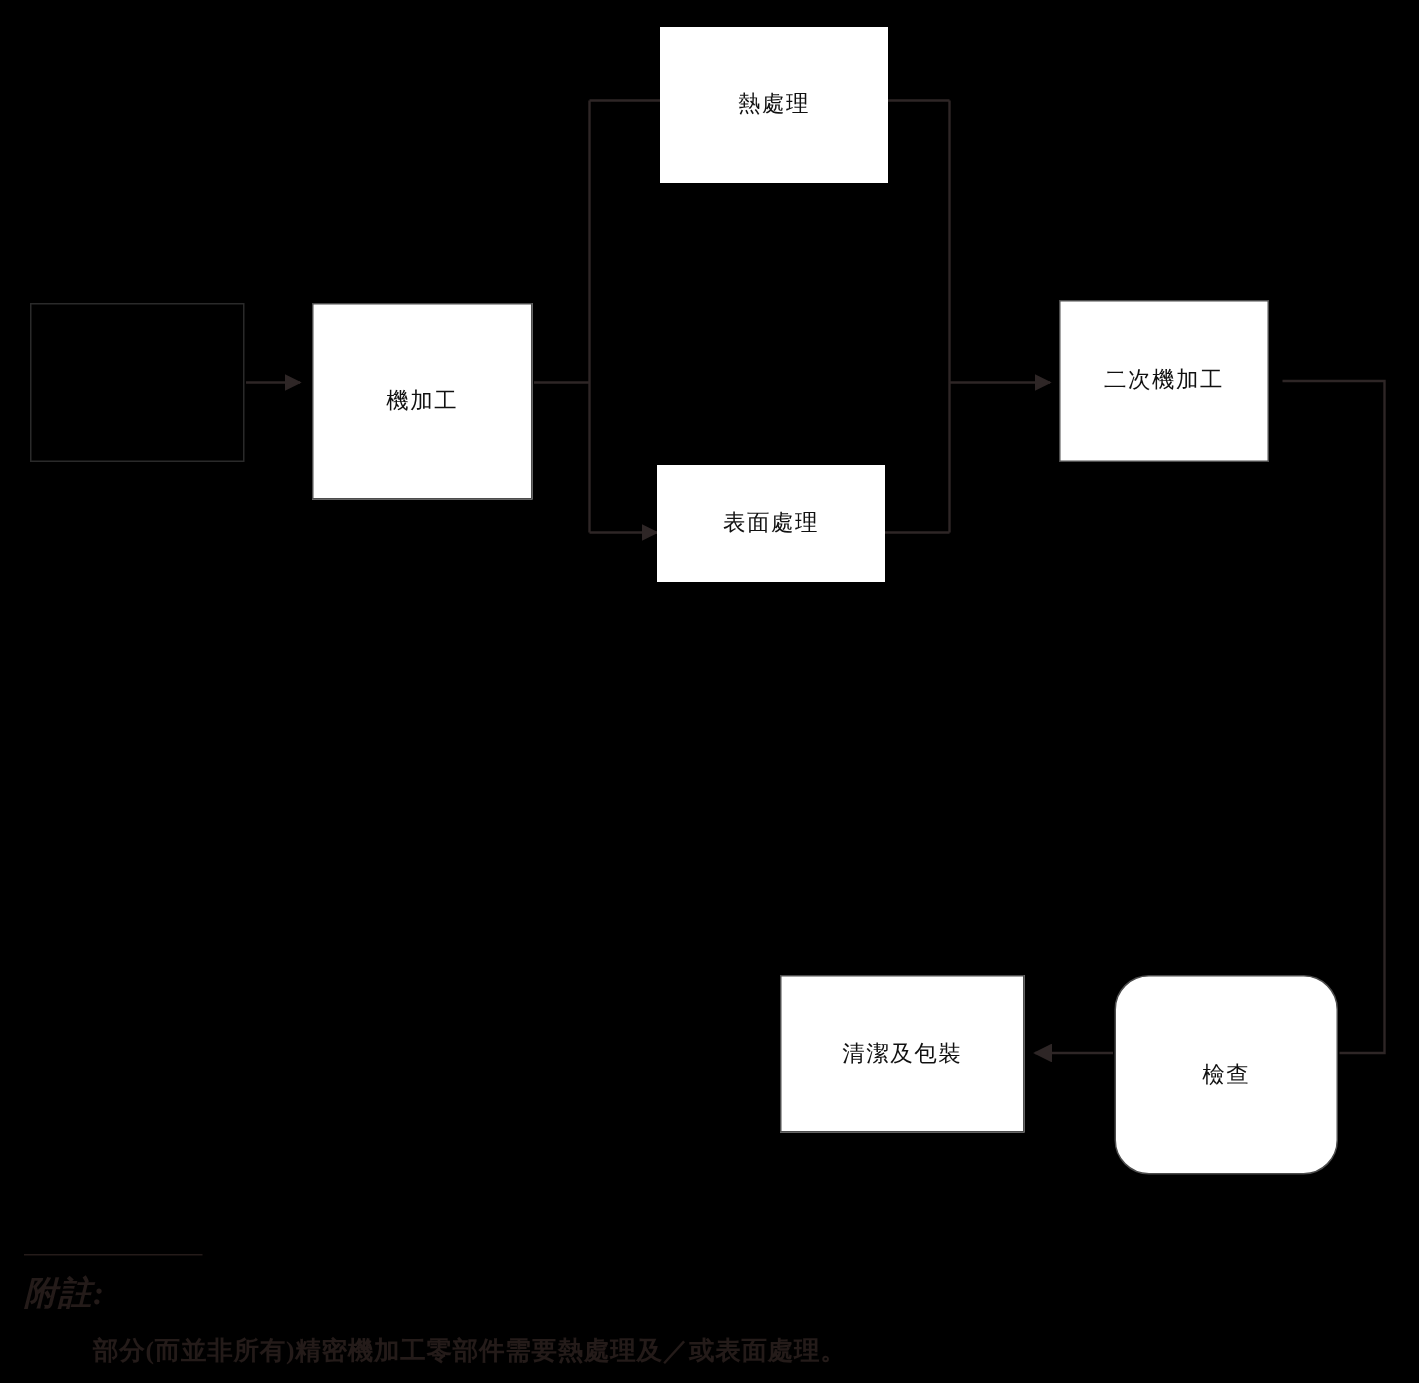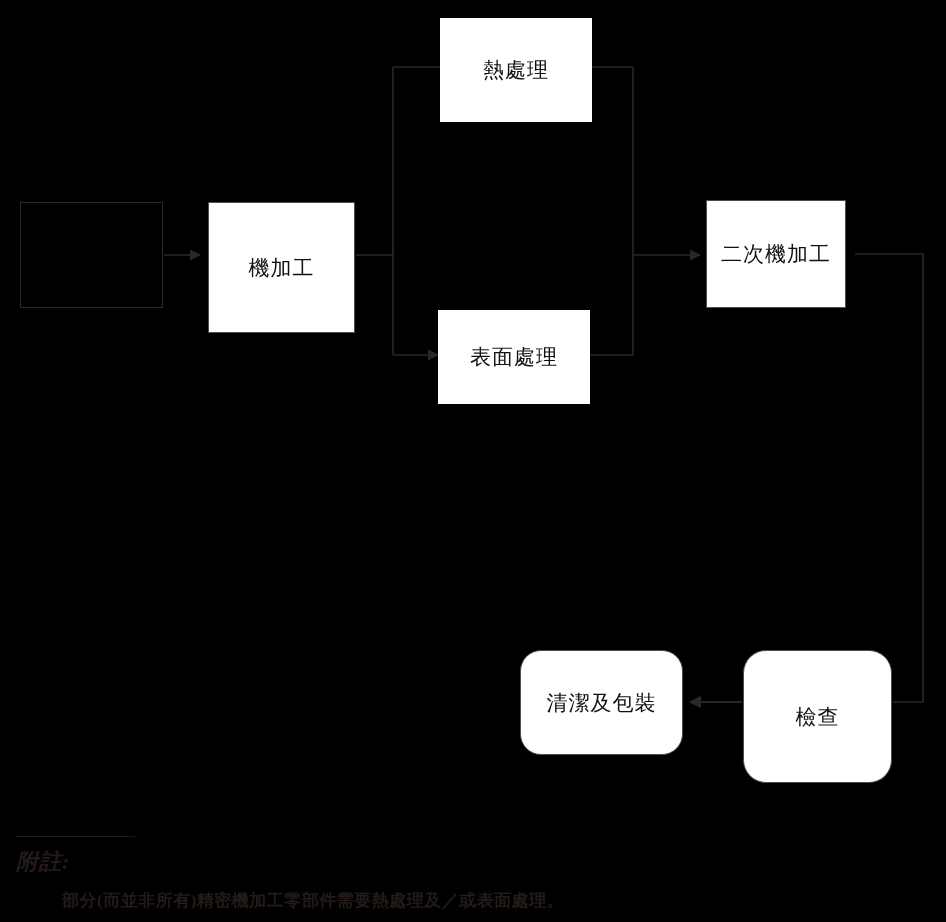--- a/index.html
+++ b/index.html
@@ -22,21 +22,21 @@
     width: 946px;
     height: 922px;
   }
   .node {
     position: absolute;
     box-sizing: border-box;
     display: flex;
     align-items: center;
     justify-content: center;
     color: #111111;
-    font-size: 21px;
+    font-size: 15px;
     letter-spacing: 1px;
     line-height: 1.2;
     text-align: center;
   }
   .node-solid {
     background: #ffffff;
     border: 1px solid #4d4d4d;
   }
   .node-dashed {
     background: #ffffff;
@@ -135,33 +135,33 @@
   </div>
 
   <div class="node node-solid" style="left:208px; top:202px; width:147px; height:131px;justify-content:center;">
     <span>機加工</span>
   </div>
 
   <div class="node node-dashed" style="left:440px; top:18px; width:152px; height:104px;">
     <span>熱處理</span>
   </div>
 
-  <div class="node node-dashed" style="left:438px; top:310px; width:152px; height:94px;">
+  <div class="node node-dashed" style="left:438px; top:310px; width:152px; height:78px;">
     <span>表面處理</span>
   </div>
 
   <div class="node node-solid" style="left:706px; top:200px; width:140px; height:108px;">
     <span>二次機加工</span>
   </div>
 
   <div class="node node-solid" style="left:743px; top:650px; width:149px; height:133px;border-radius:23px;">
     <span>檢查</span>
   </div>
 
-  <div class="node node-solid" style="left:520px; top:650px; width:163px; height:105px;border-radius:21px;">
+  <div class="node node-solid" style="left:520px; top:650px; width:163px; height:105px;">
     <span>清潔及包裝</span>
   </div>
 
   <div class="note-block">
     <div class="note-rule"></div>
     <div class="note-label">附註:</div>
     <div class="note-text">部分(而並非所有)精密機加工零部件需要熱處理及／或表面處理。</div>
   </div>
 
 </div>

